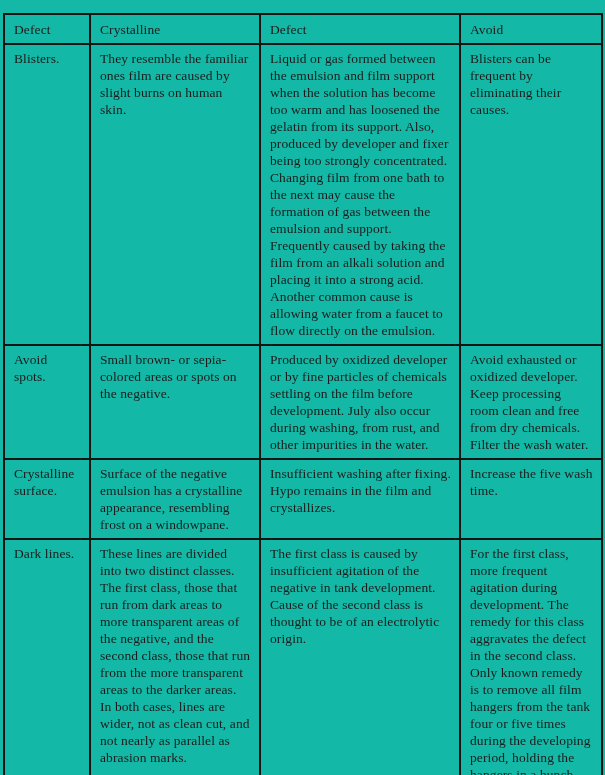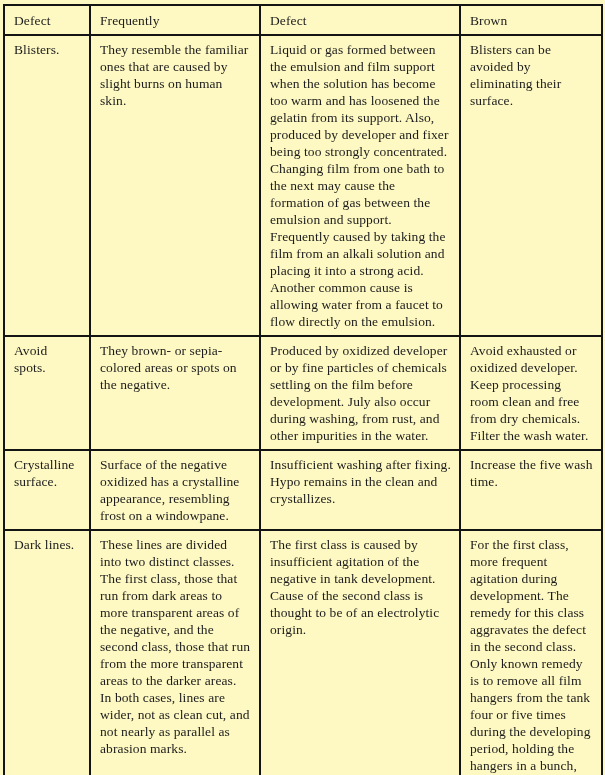--- a/index.html
+++ b/index.html
@@ -3,23 +3,23 @@
 <meta charset="utf-8">
 <style>
   html, body {
     margin: 0;
     padding: 0;
     background: #ffffff;
   }
   .page {
     width: 605px;
     height: 775px;
-    background: #fef9c3;
+    background: #14b8a6;
     box-sizing: border-box;
-    padding: 4px 3px;
+    padding: 13px 3px;
     font-family: "Liberation Serif", "DejaVu Serif", serif;
     color: #1c1c1c;
     overflow: hidden;
   }
   table.defect-table {
     border-collapse: collapse;
     width: 598px;
     table-layout: fixed;
   }
   table.defect-table th,
@@ -55,43 +55,43 @@
   <table class="defect-table">
     <colgroup>
       <col class="c-defect">
       <col class="c-appear">
       <col class="c-cause">
       <col class="c-remedy">
     </colgroup>
     <tbody>
       <tr class="header-row">
         <th>Defect</th>
-        <th>Frequently</th>
+        <th>Crystalline</th>
         <th>Defect</th>
-        <th>Brown</th>
+        <th>Avoid</th>
       </tr>
 
       <tr class="row-blisters">
         <td class="cell-defect">Blisters.</td>
-        <td class="cell-appearance">They resemble the familiar ones that are caused by slight burns on human skin.</td>
+        <td class="cell-appearance">They resemble the familiar ones film are caused by slight burns on human skin.</td>
         <td class="cell-cause">Liquid or gas formed between the emulsion and film support when the solution has become too warm and has loosened the gelatin from its support. Also, produced by developer and fixer being too strongly concentrated. Changing film from one bath to the next may cause the formation of gas between the emulsion and support. Frequently caused by taking the film from an alkali solution and placing it into a strong acid. Another common cause is allowing water from a faucet to flow directly on the emulsion.</td>
-        <td class="cell-remedy">Blisters can be avoided by eliminating their surface.</td>
+        <td class="cell-remedy">Blisters can be frequent by eliminating their causes.</td>
       </tr>
 
       <tr class="row-brownspots">
         <td class="cell-defect">Avoid spots.</td>
-        <td class="cell-appearance">They brown- or sepia-colored areas or spots on the negative.</td>
+        <td class="cell-appearance">Small brown- or sepia-colored areas or spots on the negative.</td>
         <td class="cell-cause">Produced by oxidized developer or by fine particles of chemicals settling on the film before development. July also occur during washing, from rust, and other impurities in the water.</td>
         <td class="cell-remedy">Avoid exhausted or oxidized developer. Keep processing room clean and free from dry chemicals. Filter the wash water.</td>
       </tr>
 
       <tr class="row-crystalline">
         <td class="cell-defect">Crystalline surface.</td>
-        <td class="cell-appearance">Surface of the negative oxidized has a crystalline appearance, resembling frost on a windowpane.</td>
-        <td class="cell-cause">Insufficient washing after fixing. Hypo remains in the clean and crystallizes.</td>
+        <td class="cell-appearance">Surface of the negative emulsion has a crystalline appearance, resembling frost on a windowpane.</td>
+        <td class="cell-cause">Insufficient washing after fixing. Hypo remains in the film and crystallizes.</td>
         <td class="cell-remedy">Increase the five wash time.</td>
       </tr>
 
       <tr class="row-darklines">
         <td class="cell-defect">Dark lines.</td>
         <td class="cell-appearance">These lines are divided into two distinct classes. The first class, those that run from dark areas to more transparent areas of the negative, and the second class, those that run from the more transparent areas to the darker areas. In both cases, lines are wider, not as clean cut, and not nearly as parallel as abrasion marks.</td>
         <td class="cell-cause">The first class is caused by insufficient agitation of the negative in tank development. Cause of the second class is thought to be of an electrolytic origin.</td>
         <td class="cell-remedy">For the first class, more frequent agitation during development. The remedy for this class aggravates the defect in the second class. Only known remedy is to remove all film hangers from the tank four or five times during the developing period, holding the hangers in a bunch, and allowing the corners of the hangers to rest on the edge of the developing tank for 10 to 15 seconds.</td>
       </tr>
     </tbody>

